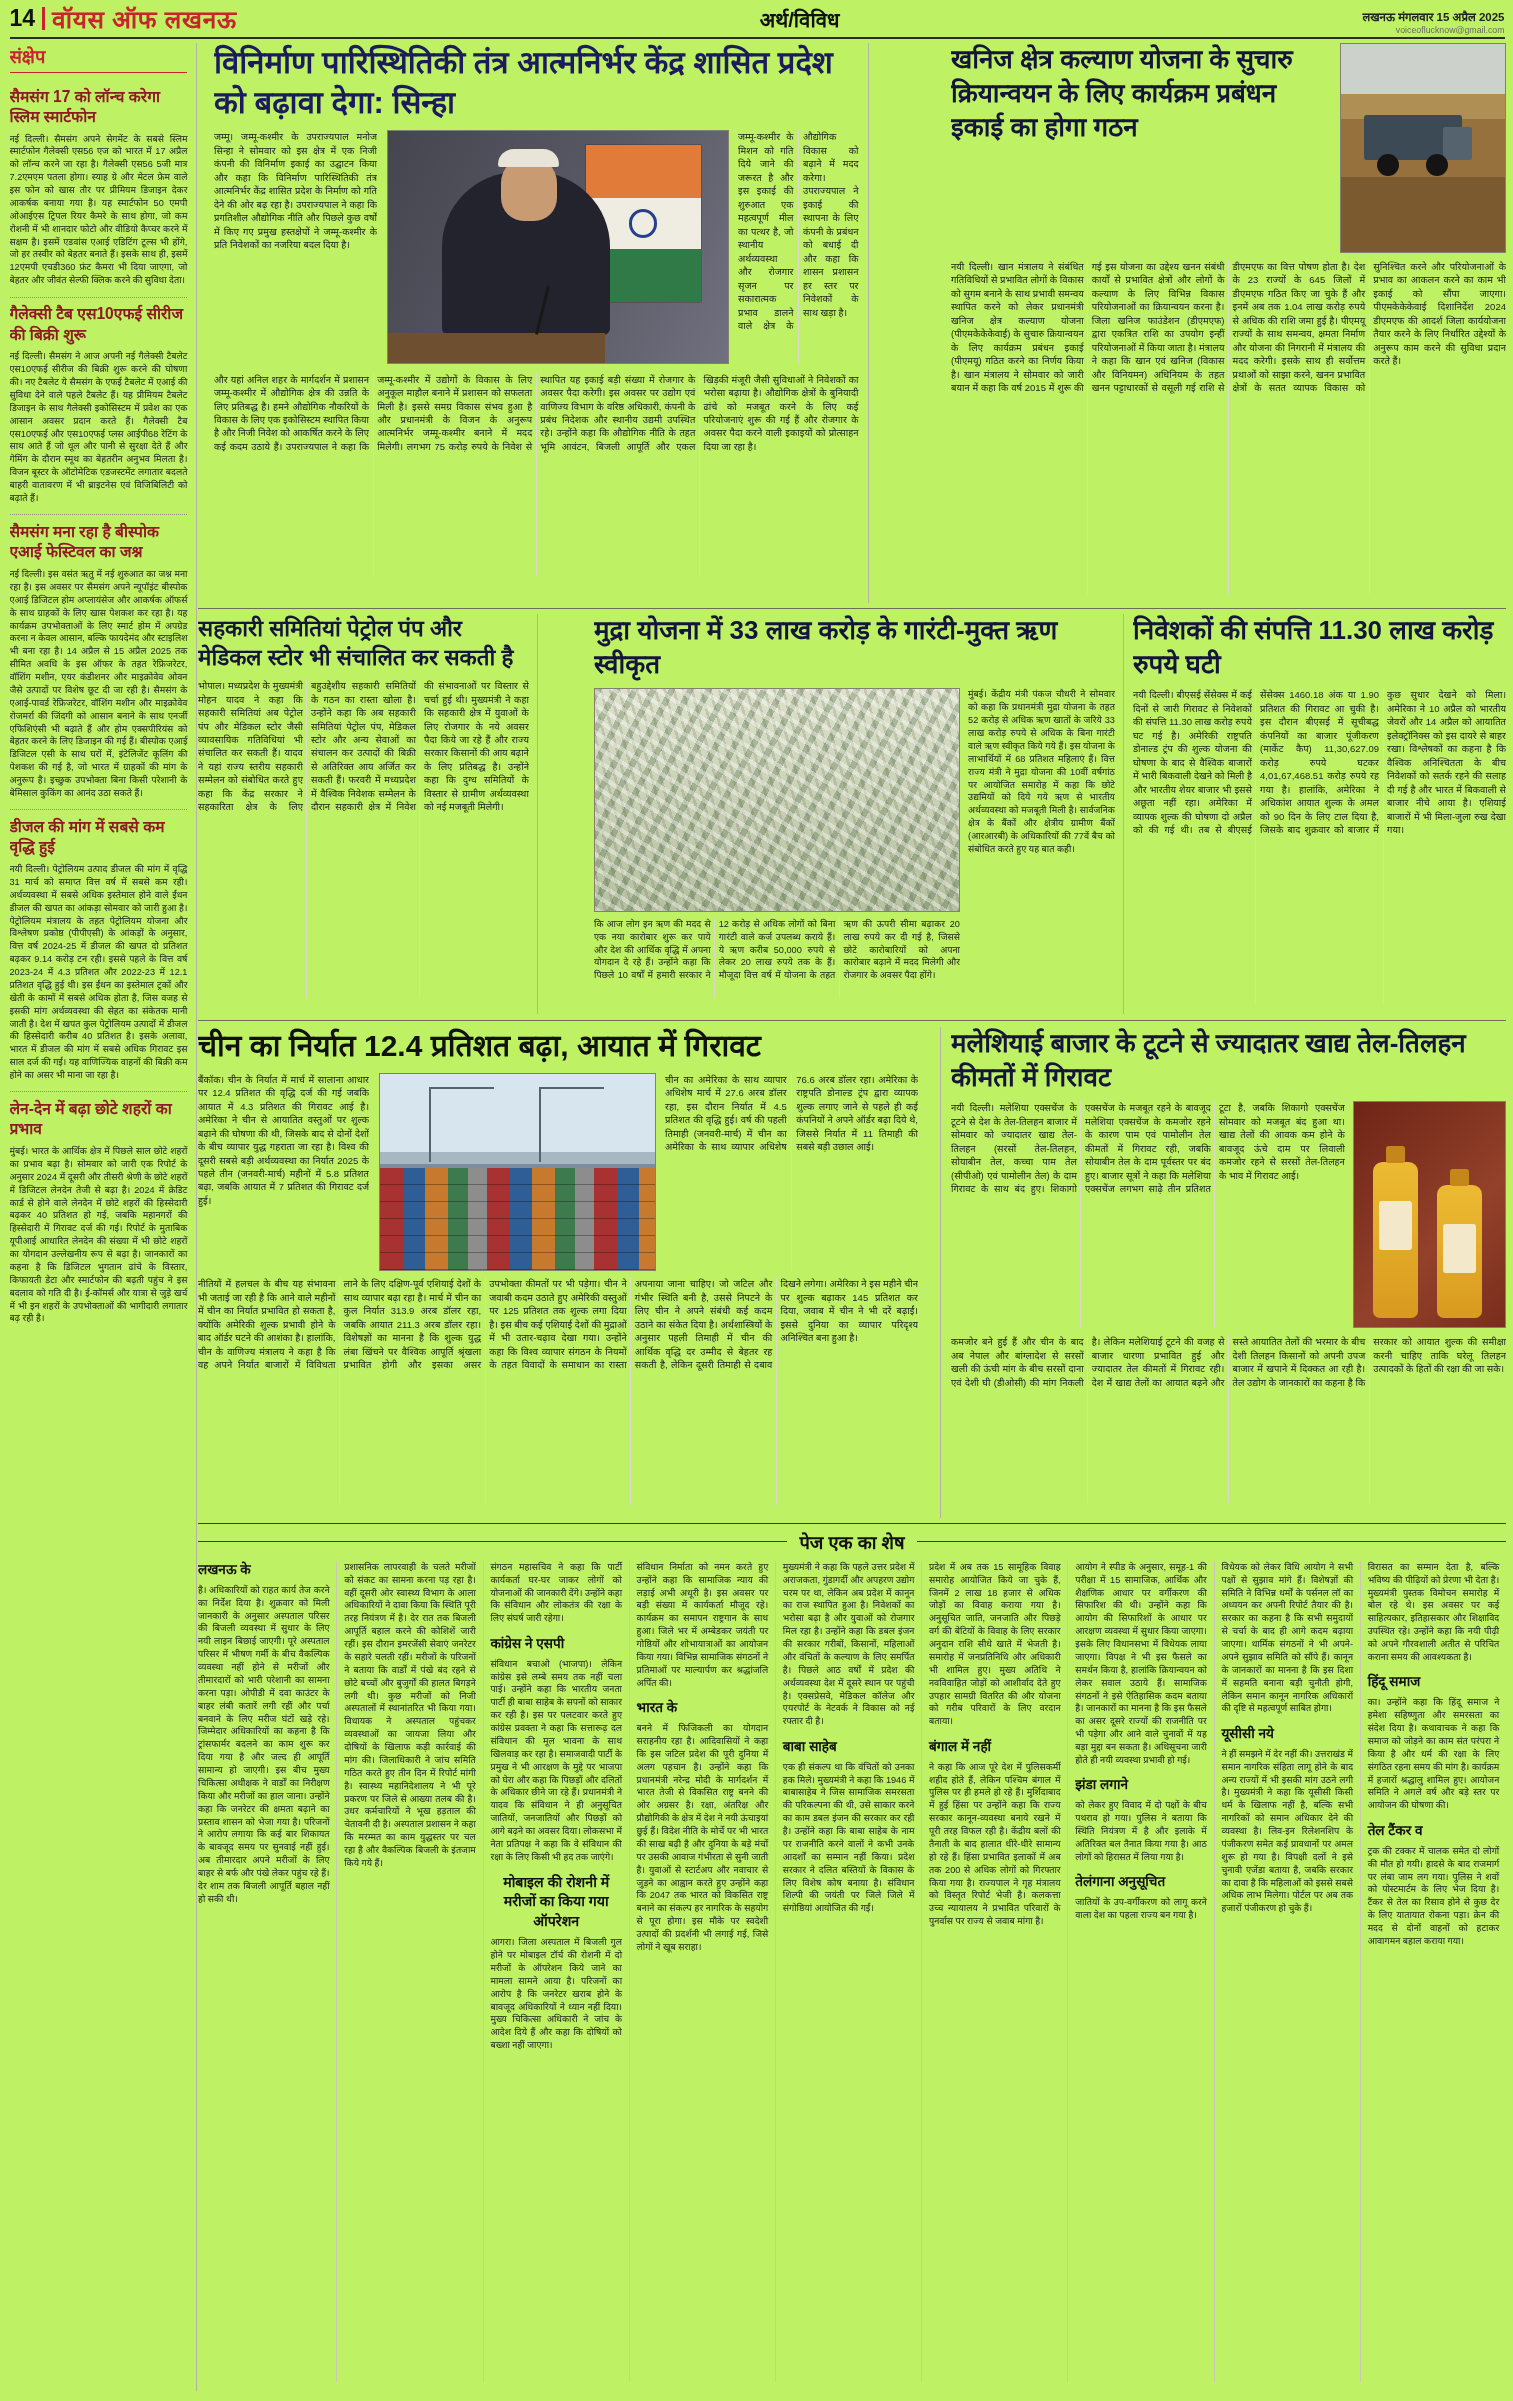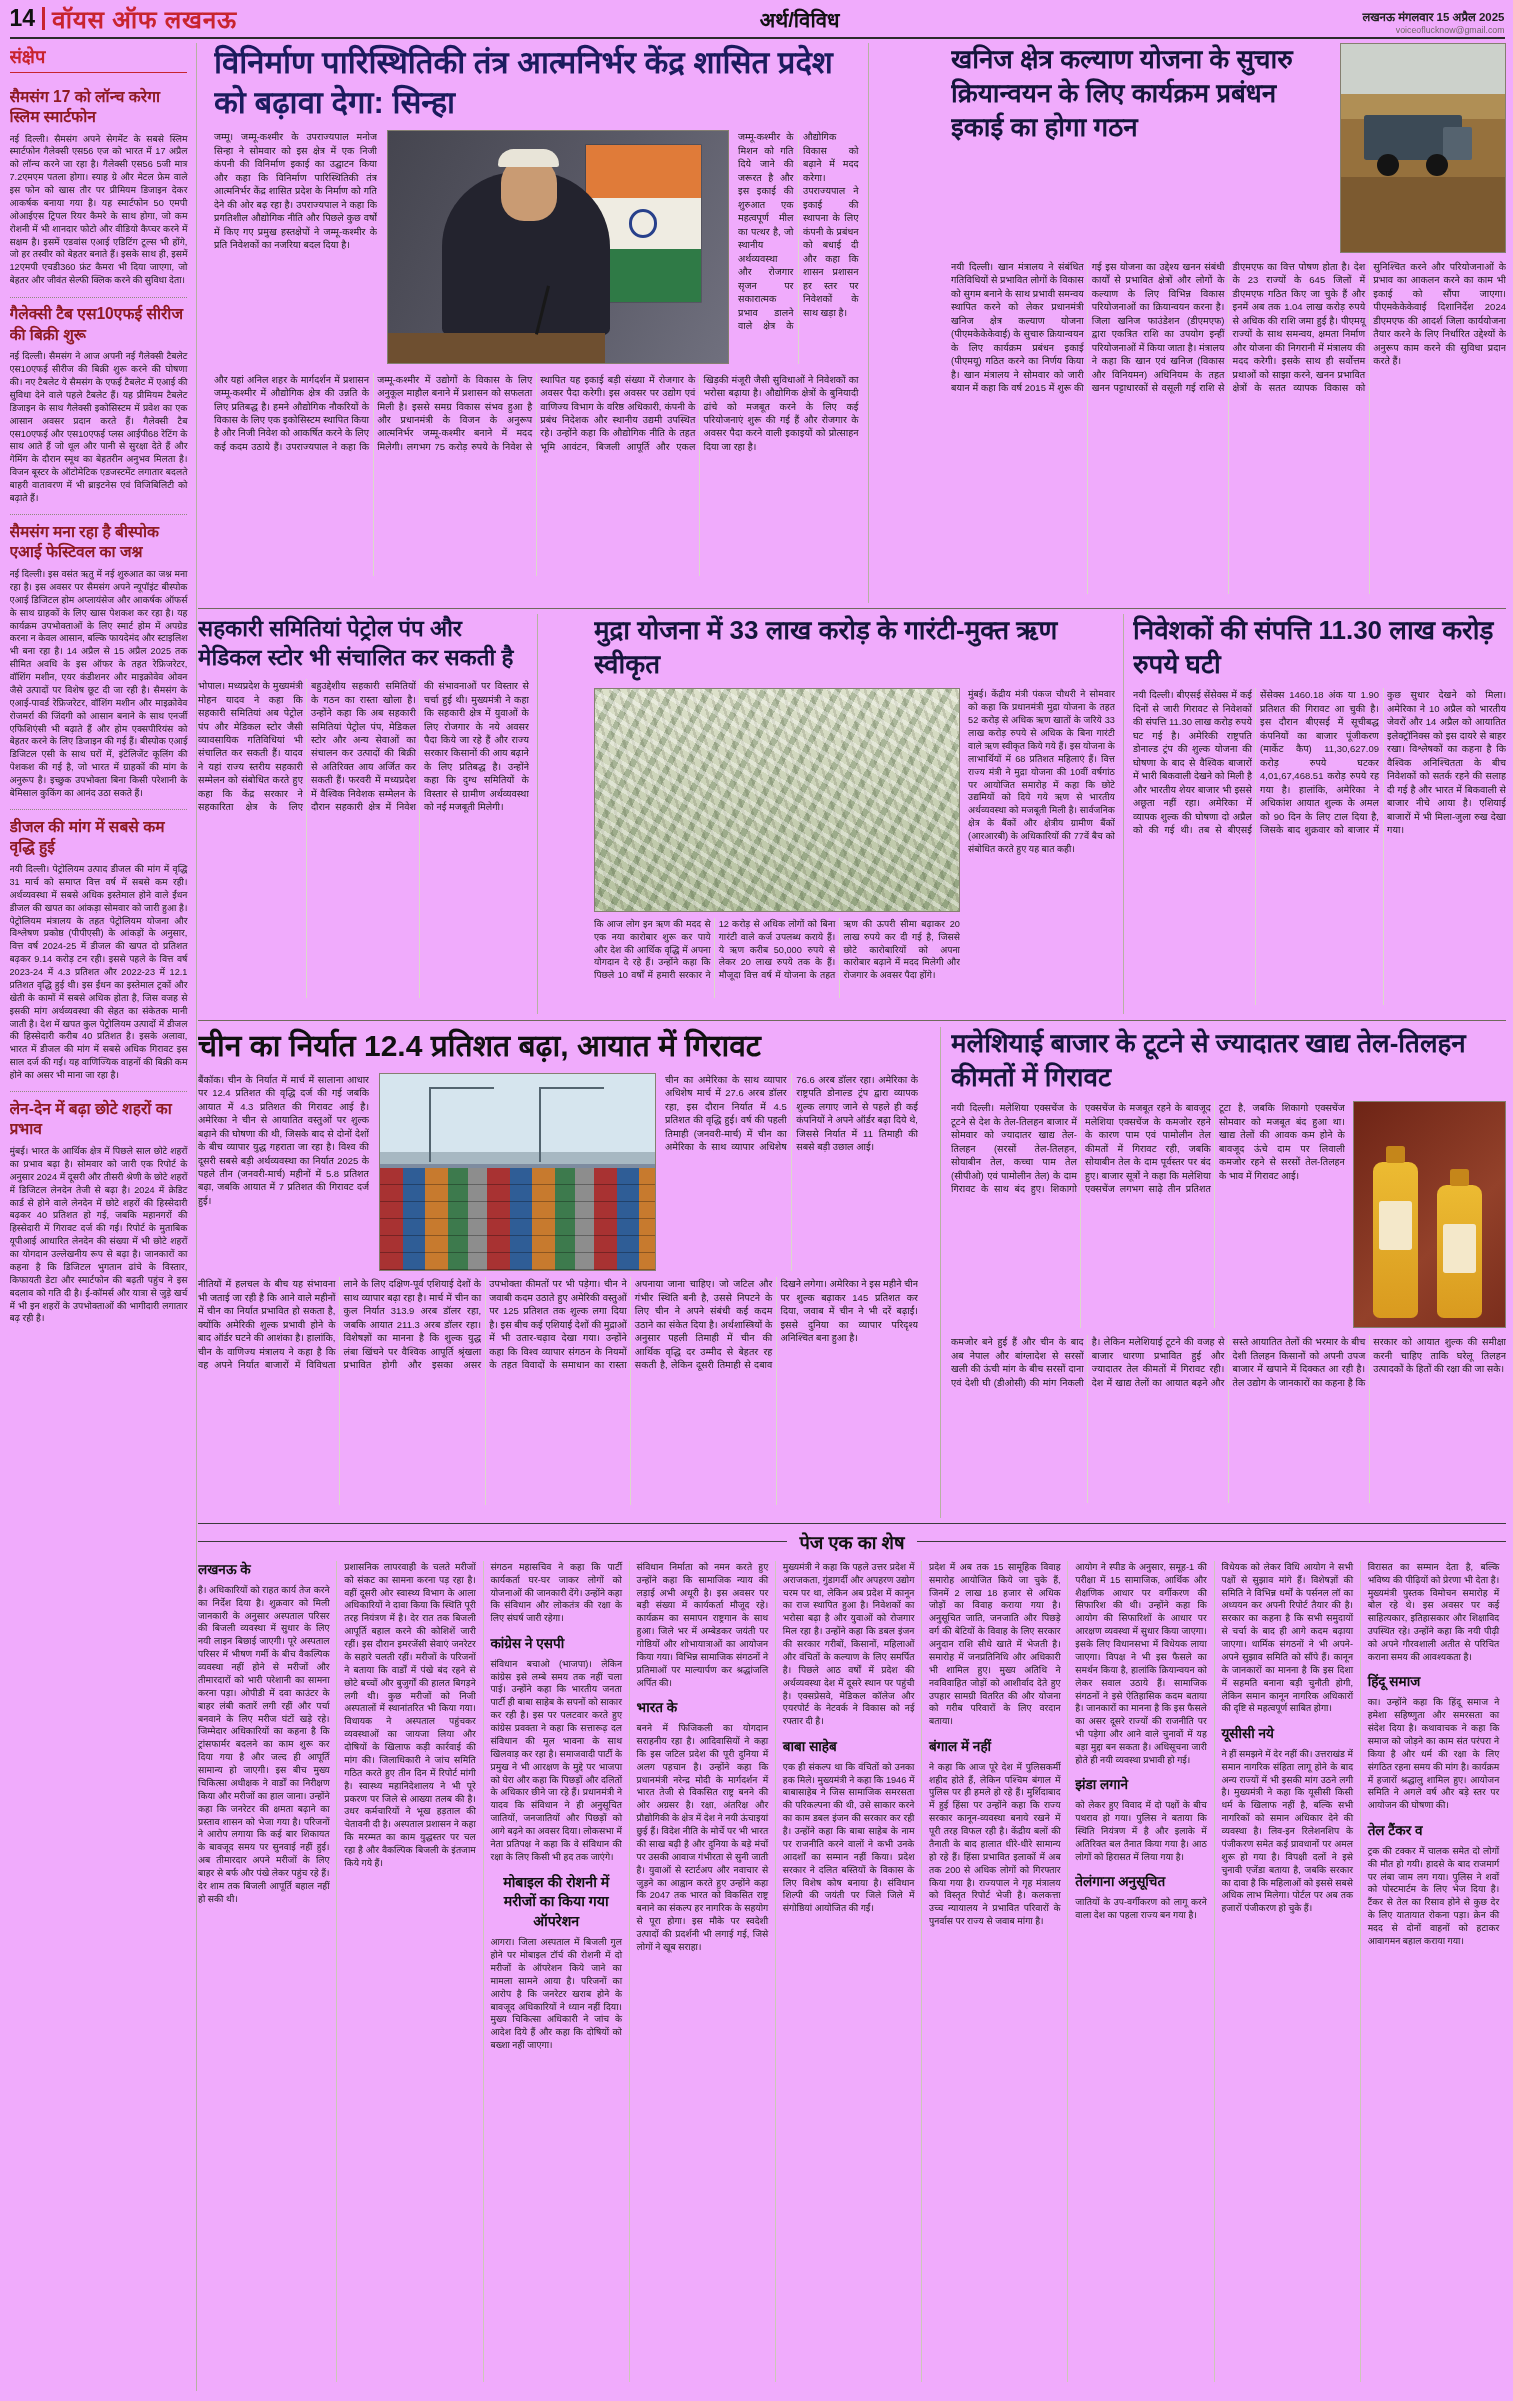--- a/index.html
+++ b/index.html
@@ -1,19 +1,19 @@
 <!DOCTYPE html>
 <html lang="hi" style="font-size:11px"><head>
 <meta charset="utf-8">
 <style>
   * { margin:0; padding:0; box-sizing:border-box; }
   html,body { background:#d8d5cc; }
   .page {
     position:relative; width:1514px; height:2401px;
-    background:#f0abfc; margin:0 auto; overflow:hidden;
+    background:#bef264; margin:0 auto; overflow:hidden;
     font-family:"Liberation Sans","DejaVu Sans",sans-serif;
     color:#1c1c1c;
   }
   
   .hdr { position:absolute; left:9.5px; right:9.5px; top:4.1px; height:35px;
     display:flex; align-items:center; justify-content:space-between;
     border-bottom:2.7px double #2b2b2b; padding-bottom:4.1px; }
   .hdr-left { display:flex; align-items:center; gap:6.8px; }
   .pageno { font-size:23px; font-weight:bold; color:#111; }
   .hdr-bar { width:3.4px; height:23px; background:#c8242e; }

